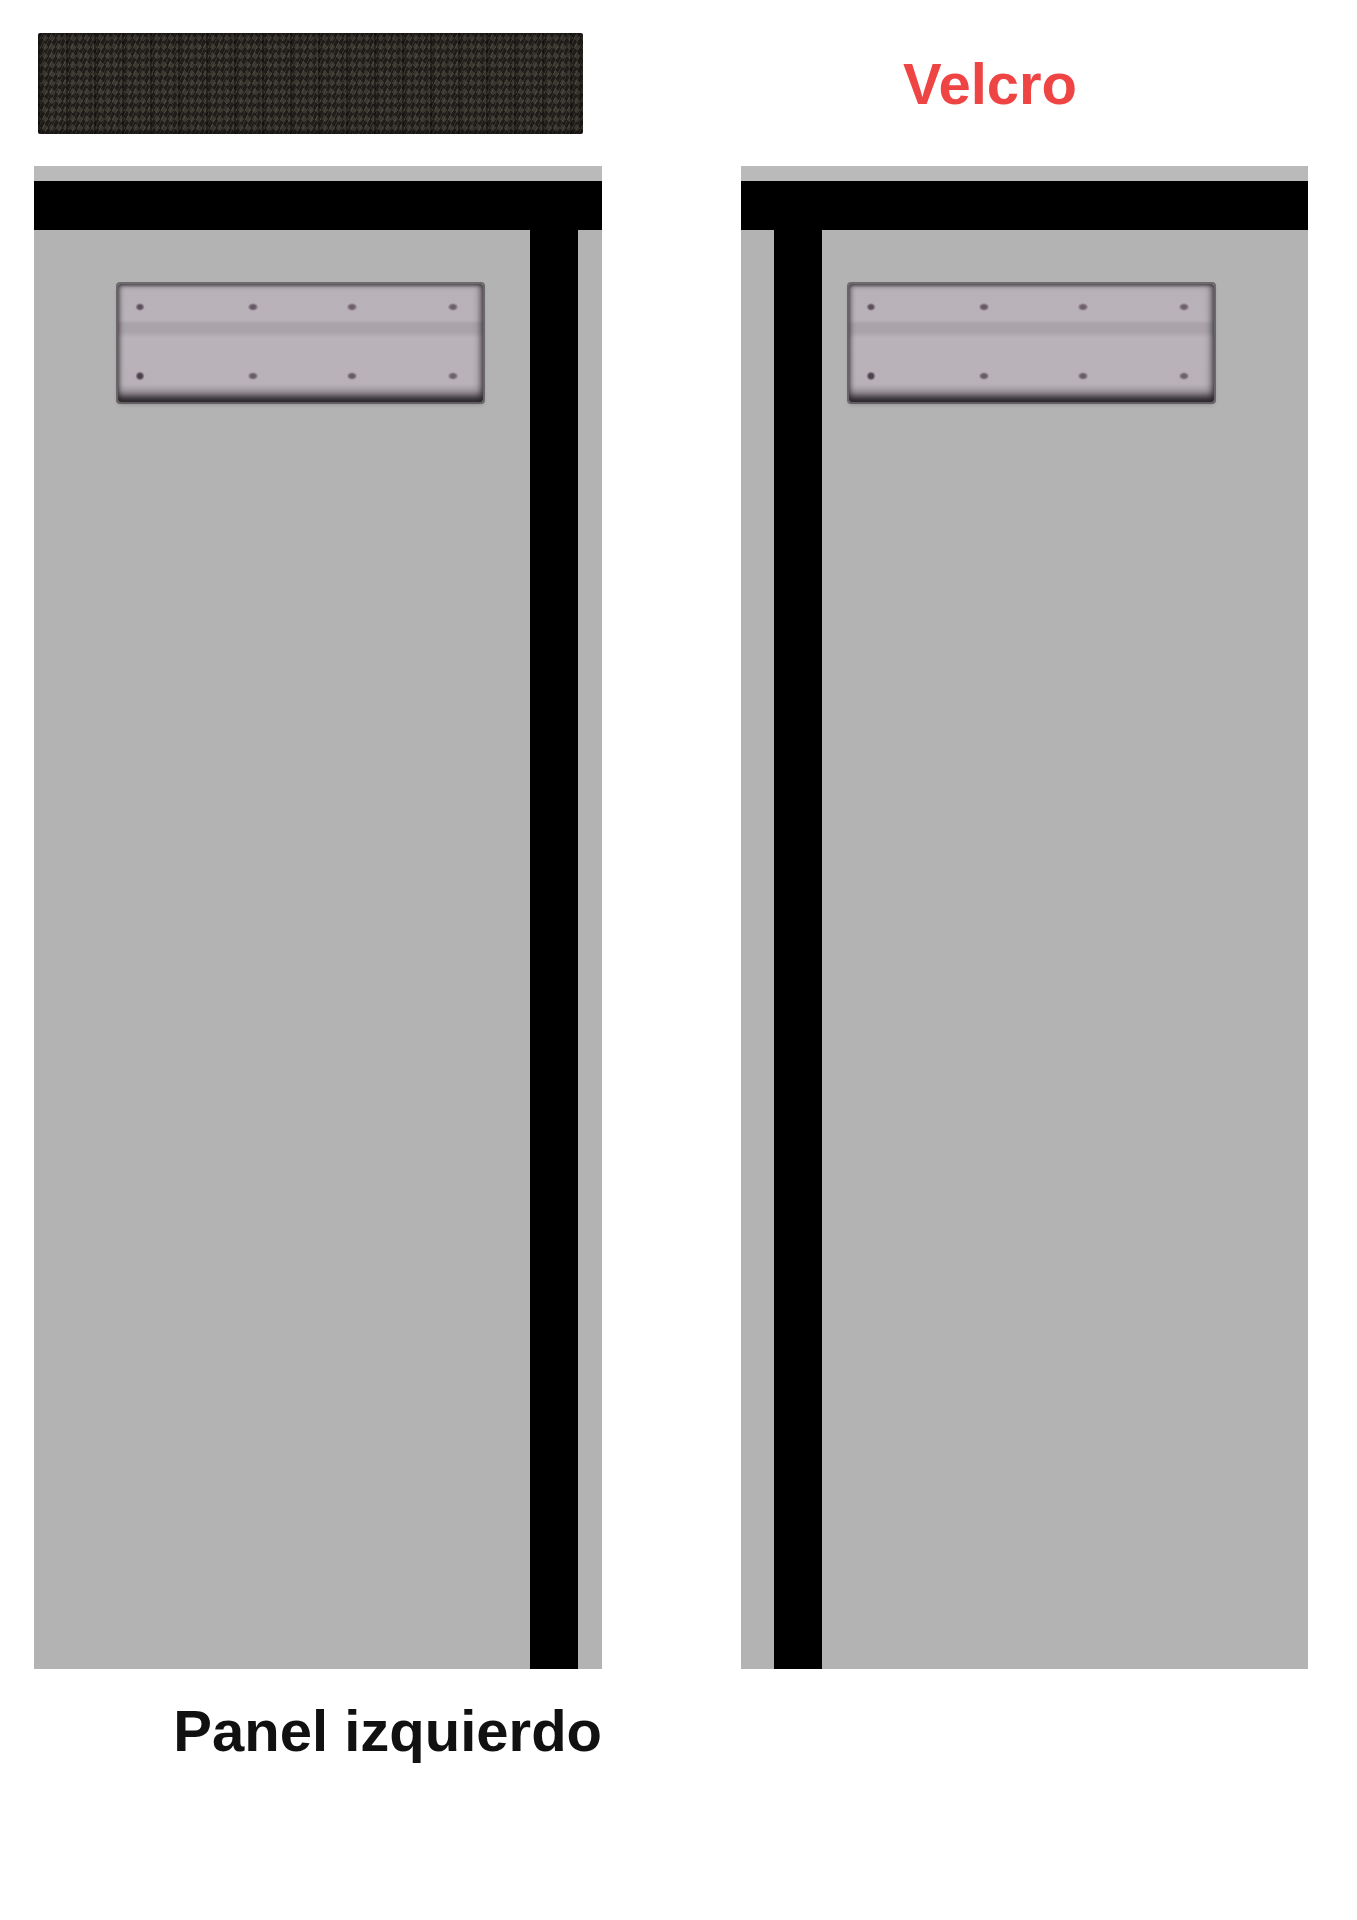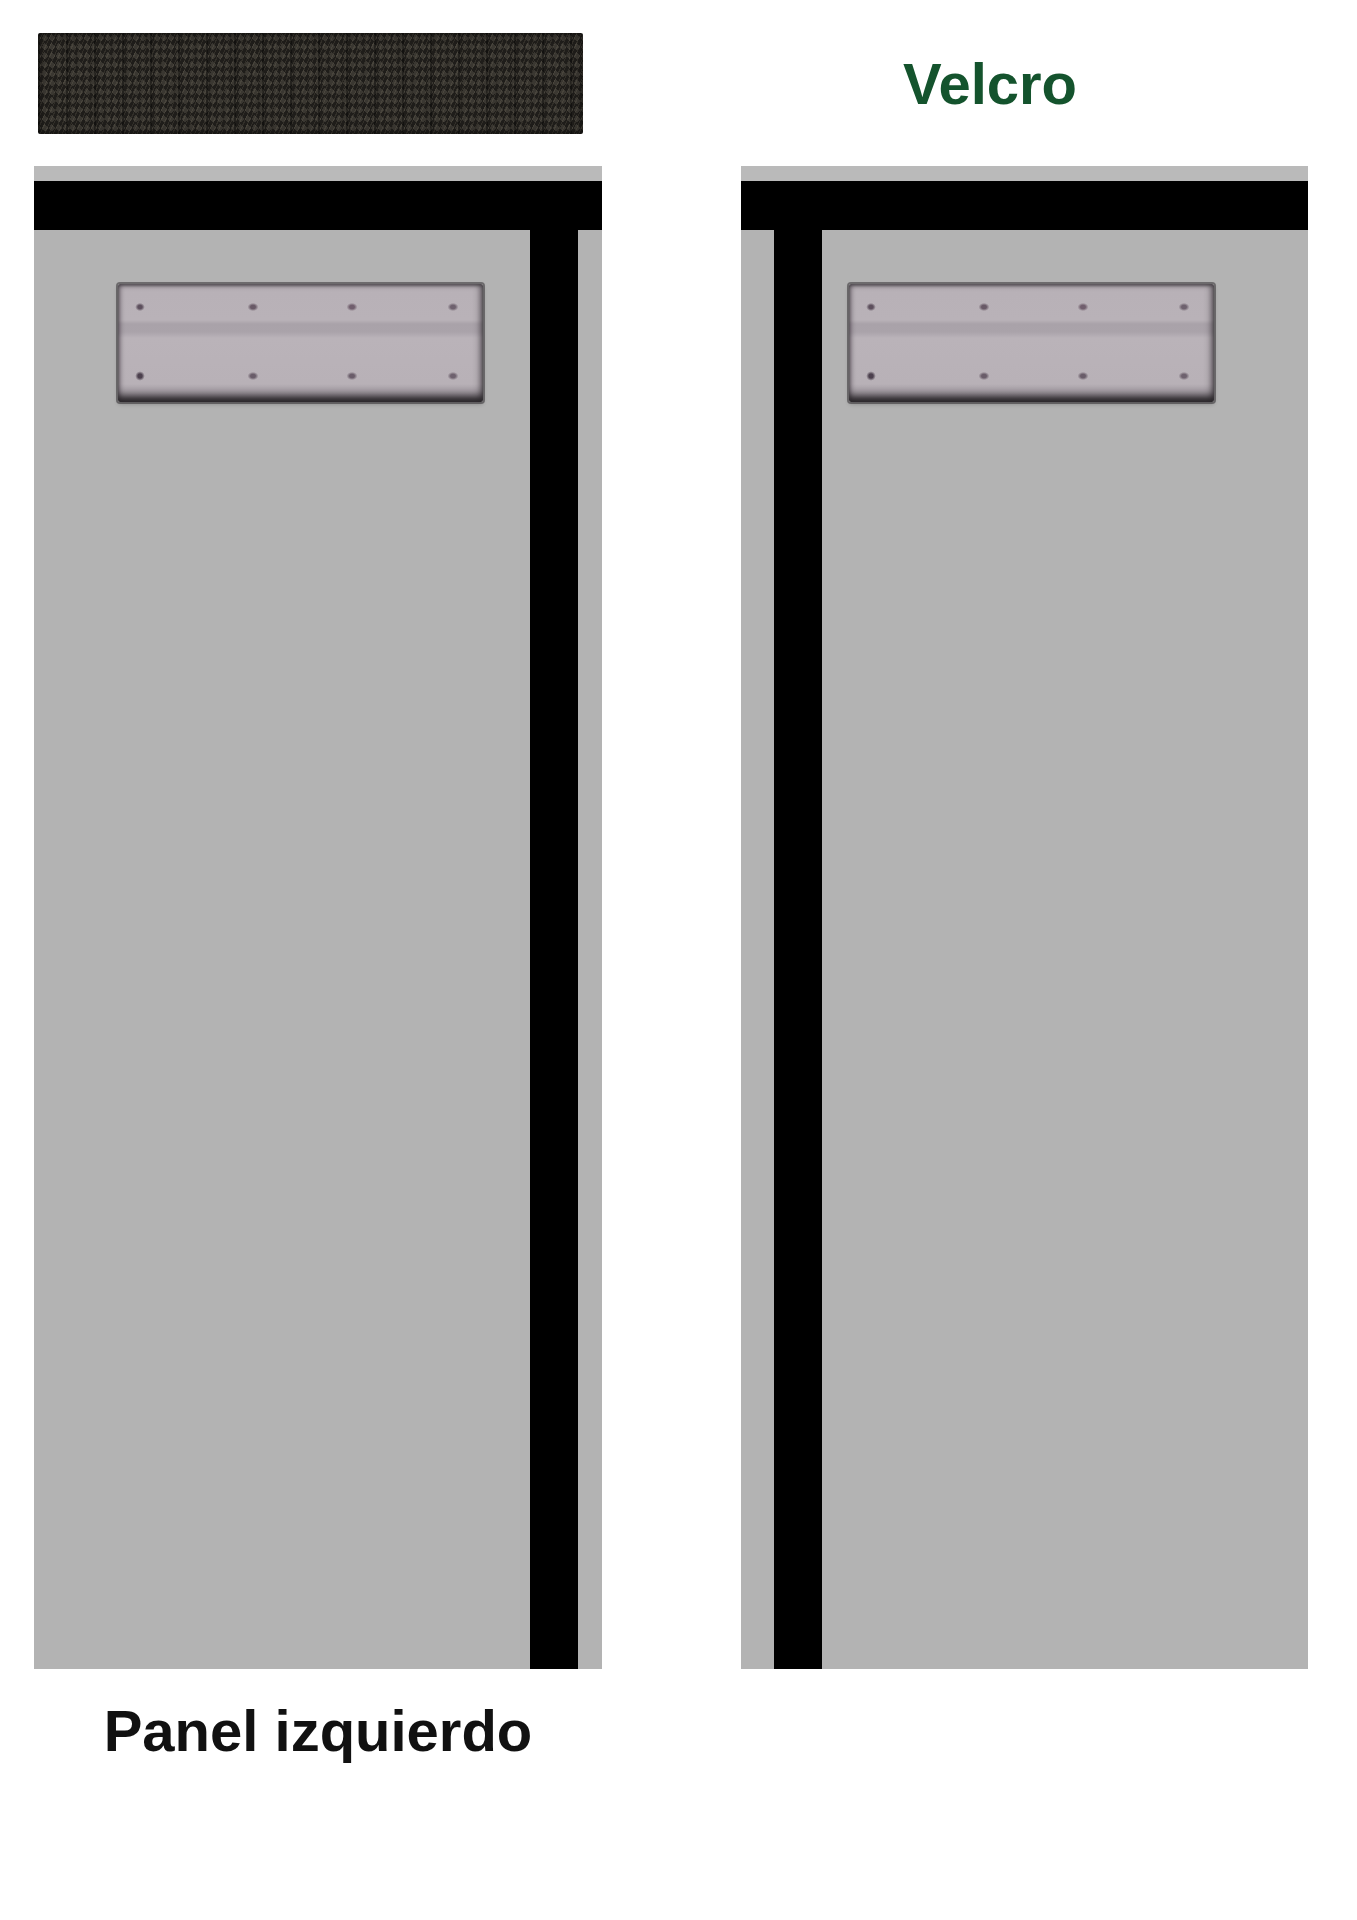--- a/index.html
+++ b/index.html
@@ -31,21 +31,21 @@
 
   
   .velcro-label {
     position:absolute;
     left:679px; top:55px;
     width:622px;
     text-align:center;
     font-size:58px;
     line-height:58px;
     font-weight:700;
-    color:#14532d;
+    color:#ef4444;
     letter-spacing:0px;
   }
 
   
   .panel {
     position:absolute;
     top:166px;
     height:1503px;
     background:#b3b3b3;
   }
@@ -102,21 +102,21 @@
       inset -5px 0 6px -2px rgba(55,50,55,0.65);
     filter: blur(0.4px);
   }
   .panel-left  .hinge-plate { left:84px; }
   .panel-right .hinge-plate { left:108px; }
 
   
   .panel-label {
     position:absolute;
     top:1702px;
-    text-align:center;
+    text-align:right;
     font-size:58px;
     line-height:58px;
     font-weight:700;
     color:#111111;
   }
   .panel-label-left  { left:34px;  width:568px; }
   .panel-label-right { left:741px; width:567px; }
 </style>
 </head>
 <body>

